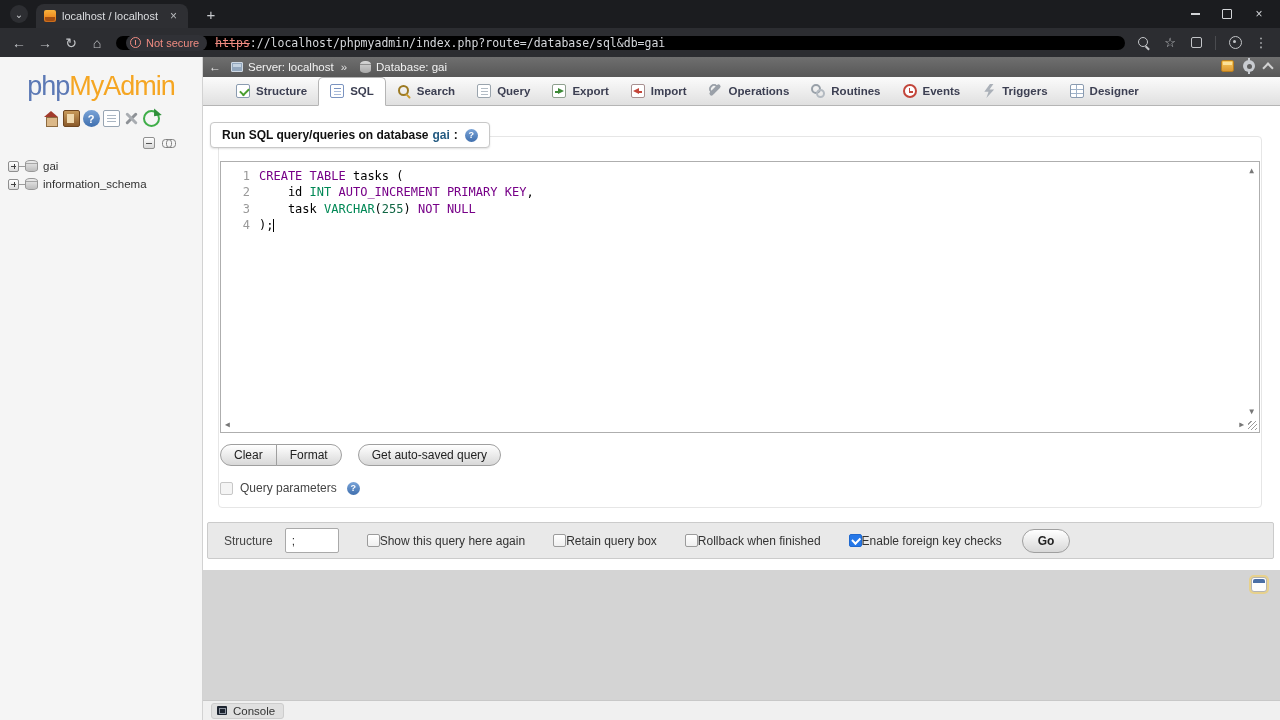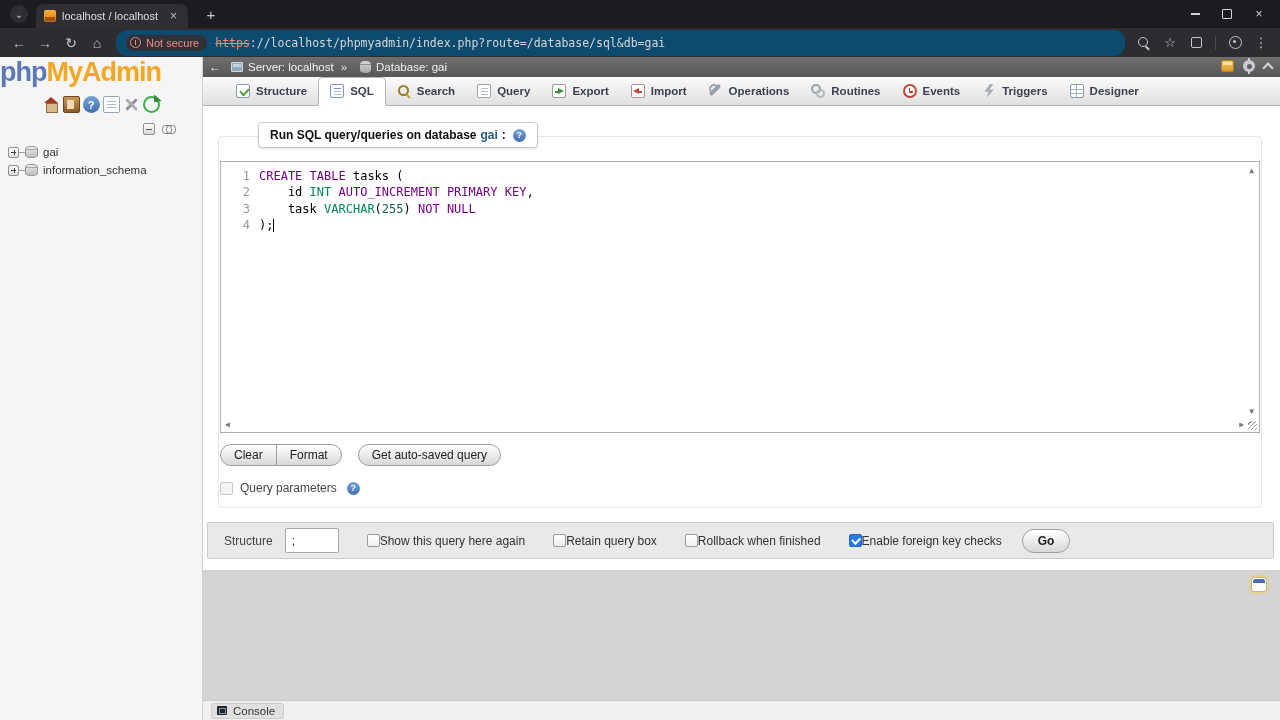--- a/index.html
+++ b/index.html
@@ -21,21 +21,21 @@
   .newtab { color:#c8cacd; font-size:15px; margin-left:12px; width:22px; height:22px; display:flex;
     align-items:center; justify-content:center; border-radius:50%; }
   .wincontrols { position:absolute; right:0; top:0; height:28px; display:flex; align-items:center; gap:6px; padding-right:8px; }
   .winbtn { width:26px; height:22px; display:flex; align-items:center; justify-content:center; color:#d2d4d7; font-size:12px; }
   .win-min::before { content:""; width:9px; height:1.5px; background:#d2d4d7; }
   .win-restore::before { content:""; width:8px; height:8px; border:1.3px solid #d2d4d7; border-radius:1px; }
 
   .toolbar { height:29px; background:#2c2d31; display:flex; align-items:center; padding:0 8px; gap:4px; }
   .navbtn { width:22px; height:22px; color:#c3c5c8; display:flex; align-items:center; justify-content:center;
     font-size:14px; border-radius:50%; flex:none; }
-  .urlbar { flex:1; height:26px; background:#0c4a6e; border-radius:11px; display:flex; align-items:center;
+  .urlbar { flex:1; height:14px; background:#000000; border-radius:11px; display:flex; align-items:center;
     padding:0 10px; margin:0 4px; min-width:0; }
   .notsecure { display:flex; align-items:center; gap:5px; background:#303136; border-radius:10px;
     padding:2px 8px 2px 4px; margin-right:8px; flex:none; }
   .warn-icon { width:11px; height:11px; border:1.2px solid #ef8b81; border-radius:50%; position:relative; }
   .warn-icon::after { content:""; position:absolute; left:4px; top:2px; width:1.2px; height:5px; background:#ef8b81; }
   .notsecure-label { color:#ef8b81; font-size:11px; }
   .url-text { color:#d5d7db; font-size:11.5px; font-family:"DejaVu Sans Mono", monospace; white-space:nowrap; overflow:hidden; }
   .url-scheme { color:#ef8b81; text-decoration:line-through; }
   .lens-icon, .mag { width:14px; height:14px; position:relative; }
   .lens-icon::before { content:""; position:absolute; left:1px; top:1px; width:8px; height:8px;
@@ -49,21 +49,21 @@
   .profile-icon::after { content:""; position:absolute; left:3.5px; top:2.5px; width:3px; height:3px;
     border-radius:50%; background:#c3c5c8; }
   .dots-btn { color:#c3c5c8; font-size:13px; }
 
   
   .app { display:flex; height:663px; background:#fff; }
   .sidebar { width:203px; background:#f5f5f5; border-right:1px solid #d2d2d2; position:relative; flex:none; }
   .main { flex:1; display:flex; flex-direction:column; min-width:0; }
 
   
-  .pma-logo { font-size:27px; font-weight:bold; letter-spacing:-1px; }
+  .pma-logo { text-align:center; margin-top:14px; font-size:27px; font-weight:normal; letter-spacing:-1px; }
   .logo-php { color:#5c79b5; } .logo-myadmin { color:#f5a623; }
   .side-icons { display:flex; justify-content:center; gap:3px; margin-top:8px; }
   .sicon { width:17px; height:17px; position:relative; }
   .i-home::before { content:""; position:absolute; left:1px; top:1px; border-left:7.5px solid transparent;
     border-right:7.5px solid transparent; border-bottom:6px solid #a23b2c; }
   .i-home::after { content:""; position:absolute; left:3.5px; top:7px; width:10px; height:8px; background:#dbb888; border:1px solid #8d6a3f; }
   .i-exit { background:linear-gradient(180deg,#c89a5a,#8a5a2b); border:1px solid #6e451f; border-radius:2px; }
   .i-exit::after { content:""; position:absolute; inset:3px 5px 3px 3px; background:#f0d9ae; }
   .i-help { background:linear-gradient(180deg,#7aa4d8,#3f6fae); border-radius:50%; color:#fff;
     font-size:11px; font-weight:bold; display:flex; align-items:center; justify-content:center; }
@@ -160,21 +160,21 @@
   .t-events::before { content:""; position:absolute; left:4px; top:5px; width:4px; height:1.6px; background:#c2453a; }
   .t-triggers { background:#aab0b8; clip-path:polygon(55% 0, 15% 55%, 45% 55%, 30% 100%, 85% 40%, 52% 40%, 80% 0); }
   .t-designer { background:#fff; border:1px solid #8a9bb0; border-radius:2px; }
   .t-designer::before { content:""; position:absolute; left:0; right:0; top:4px; height:1px; background:#9fb2c8; box-shadow:0 4px 0 #9fb2c8; }
   .t-designer::after { content:""; position:absolute; top:0; bottom:0; left:5.5px; width:1px; background:#9fb2c8; }
 
   
   .content { height:464px; background:#fff; position:relative; flex:none; }
   .legend-box { position:absolute; left:7px; top:16px; z-index:2; background:#fff; border:1px solid #c8c8c8;
     border-radius:4px; box-shadow:0 1px 2px rgba(0,0,0,.12); padding:5px 11px; display:inline-flex;
-    align-items:center; gap:4px; font-size:12px; font-weight:bold; color:#111;margin-left:48px; }
+    align-items:center; gap:4px; font-size:12px; font-weight:bold; color:#111; }
   .legend-box a { color:#235a81; text-decoration:none; cursor:pointer; }
   .help-icon { width:13px; height:13px; border-radius:50%; background:linear-gradient(#7aa4d8,#3f6fae);
     color:#fff; font-size:9px; font-weight:bold; display:inline-flex; align-items:center; justify-content:center; margin-left:3px; }
   .help-icon::after { content:"?"; }
   .fieldset { position:absolute; left:15px; top:30px; width:1044px; height:372px; border:1px solid #e6e6e6;
     border-radius:4px; background:#fff; }
   .editor { position:absolute; left:1px; top:24px; width:1040px; height:272px; border:1px solid #aeaeae;
     background:#fff; font-family:"DejaVu Sans Mono", monospace; font-size:12px; }
   .cmlines { padding-top:6px; }
   .cmline { display:flex; line-height:16.4px; }

